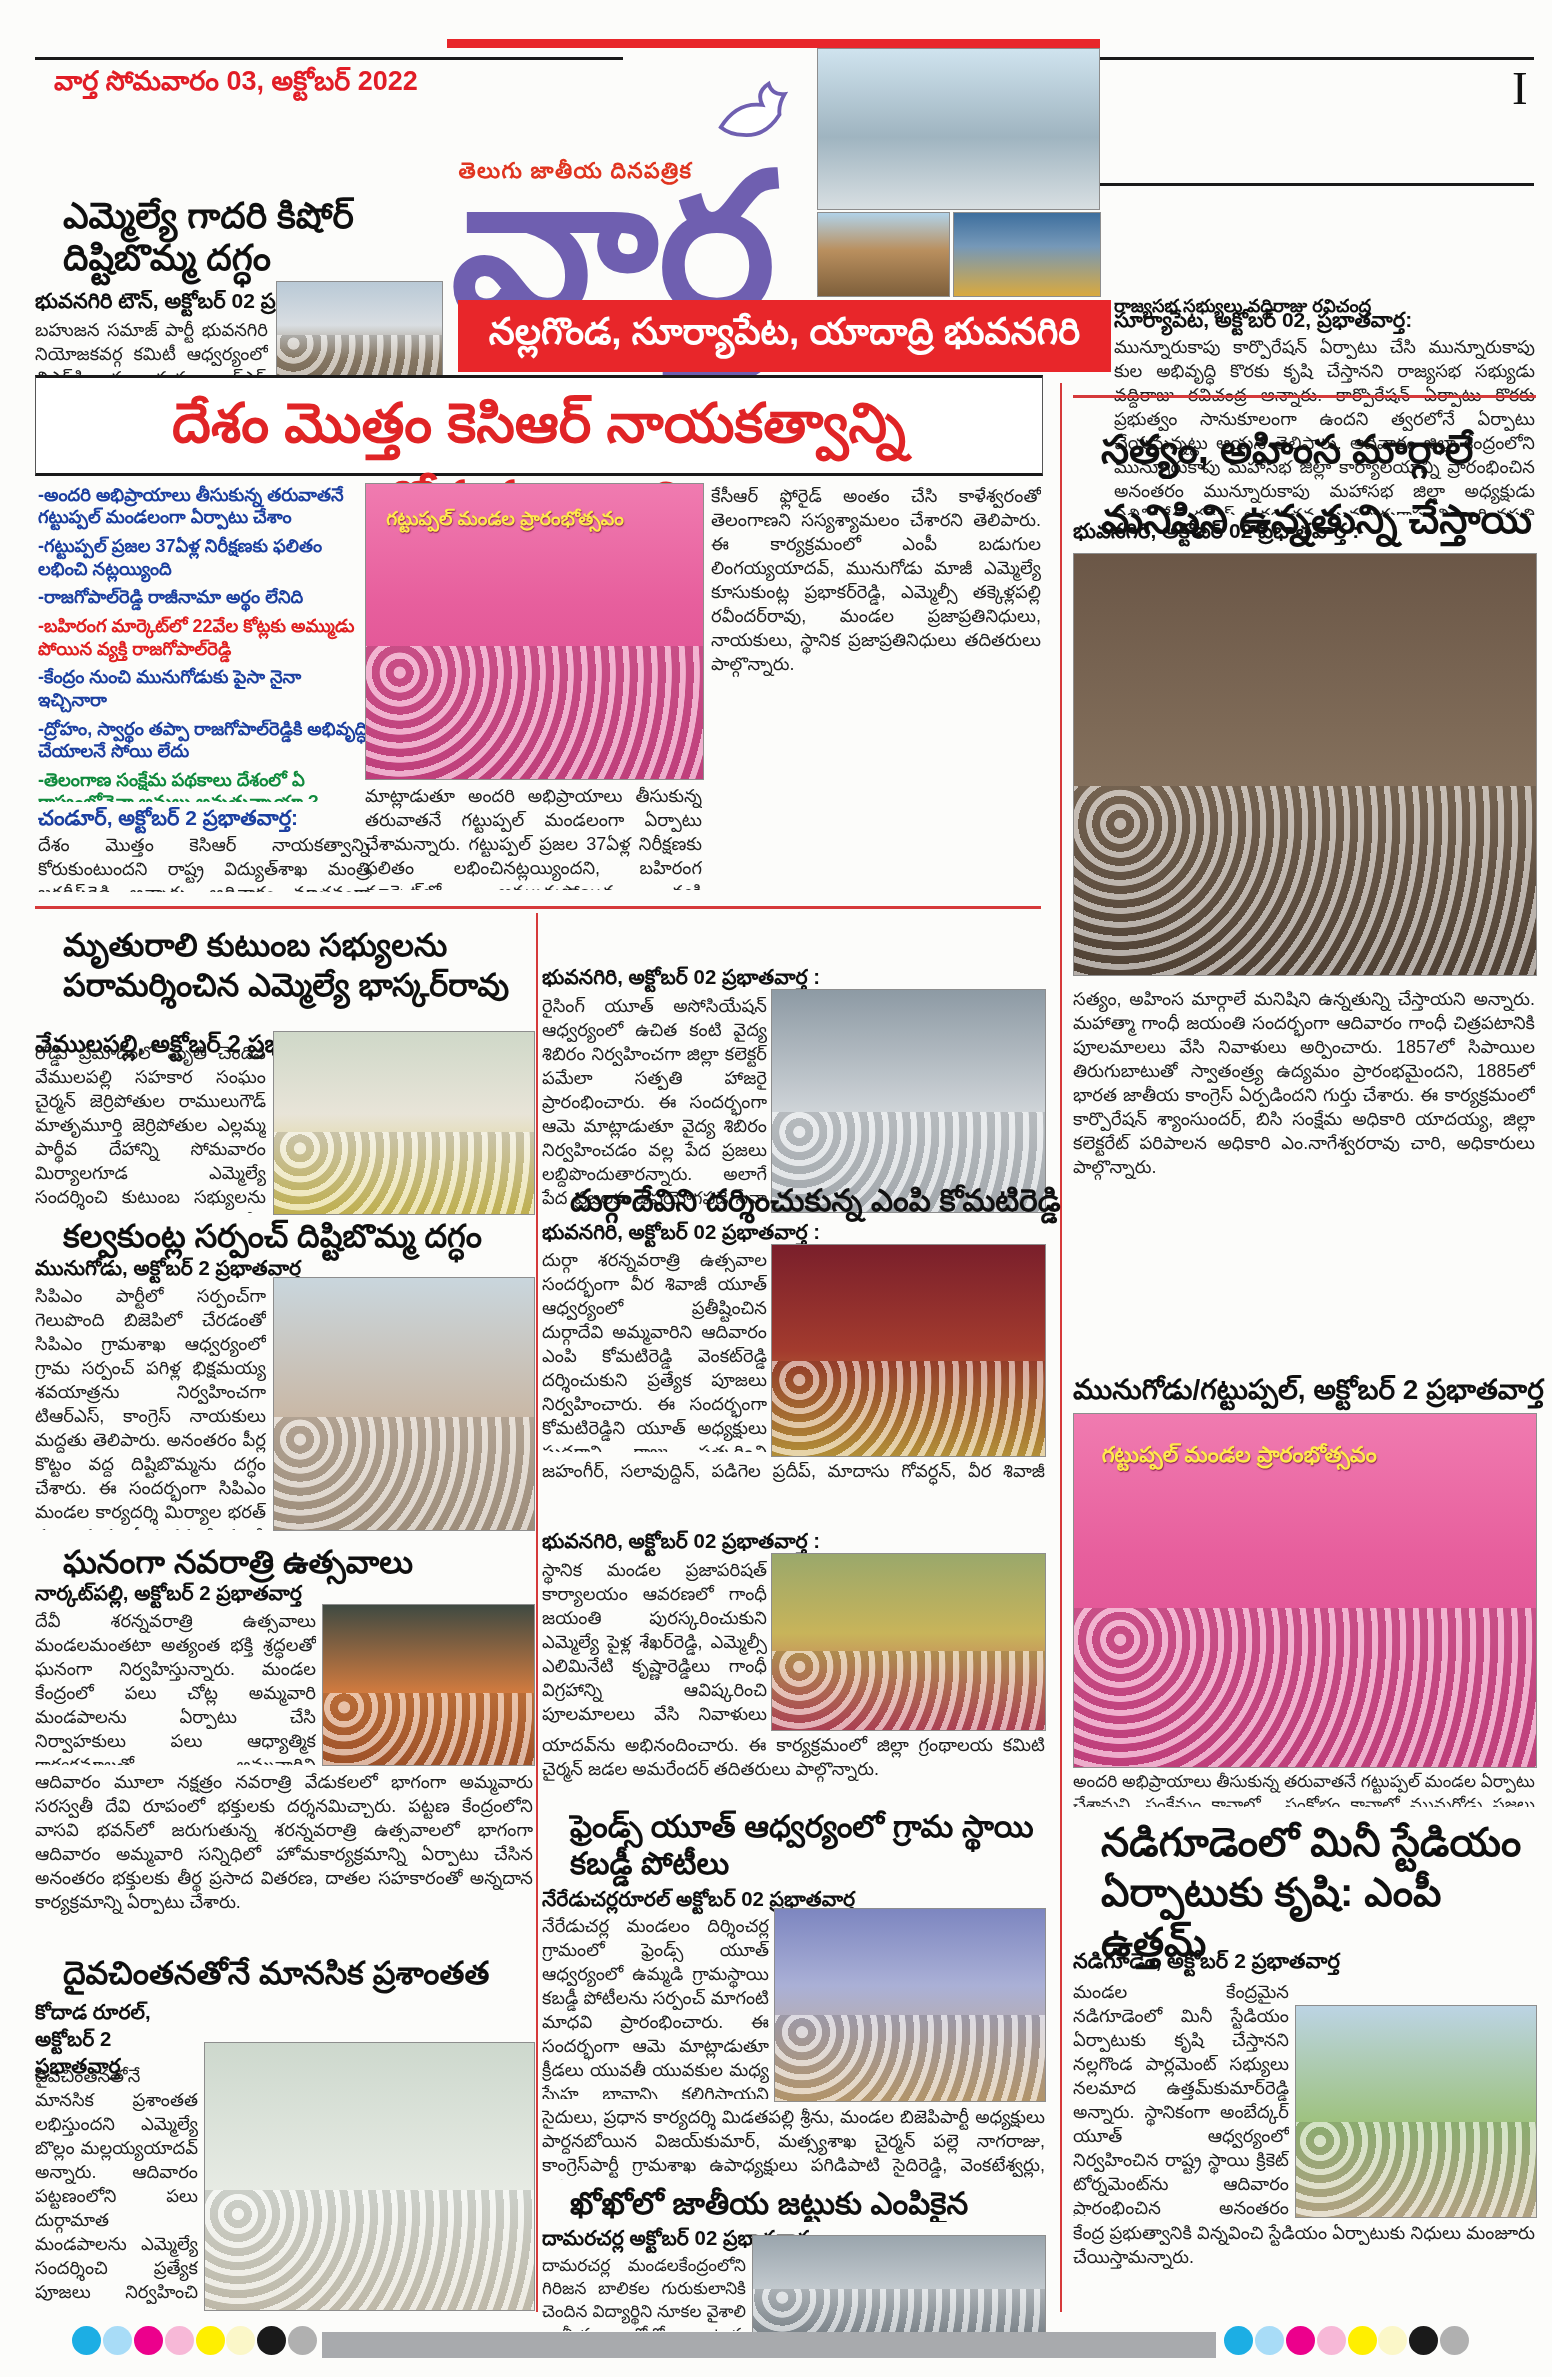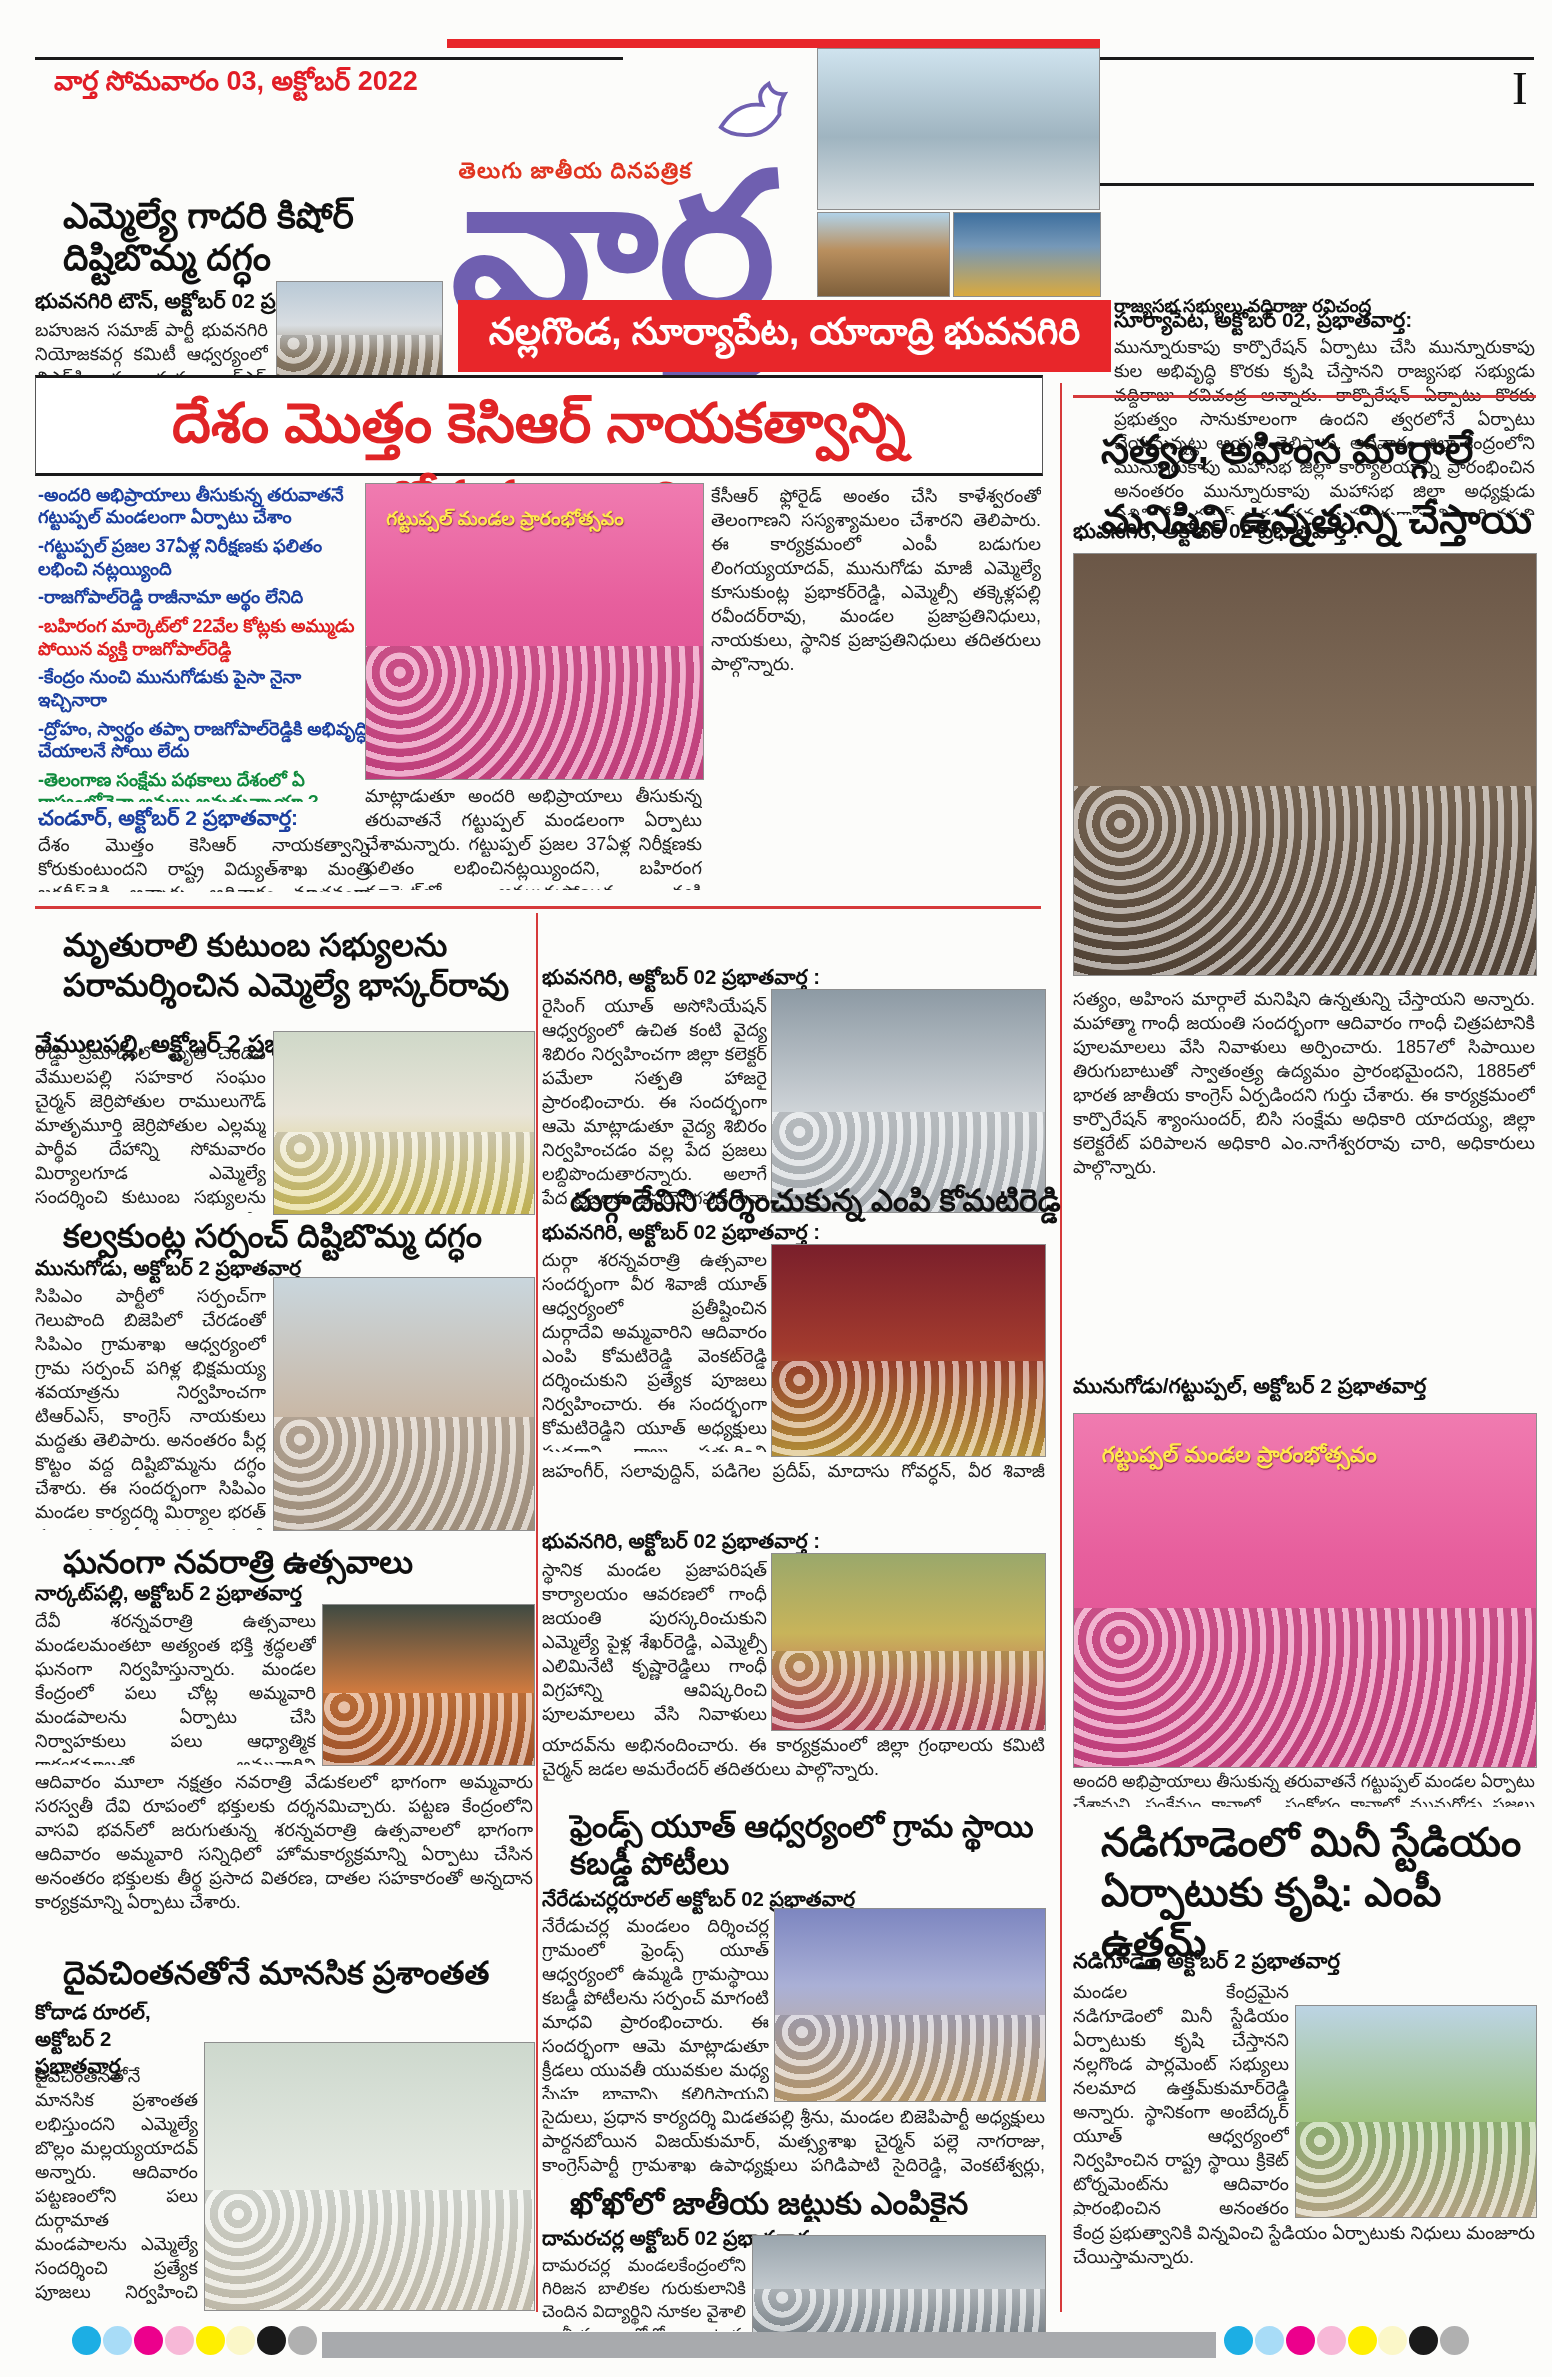--- a/index.html
+++ b/index.html
@@ -150,21 +150,21 @@
   <div class="abs body-txt" style="left:542px;top:1733px;width:503px;height:51px;font-size:18px;line-height:24px;">యాదవ్‌ను అభినందించారు. ఈ కార్యక్రమంలో జిల్లా గ్రంథాలయ కమిటి చైర్మన్ జడల అమరేందర్ తదితరులు పాల్గొన్నారు.</div>
 
   <div class="abs hl" style="left:35px;top:1544px;width:498px;font-size:32px;">ఘనంగా నవరాత్రి ఉత్సవాలు</div>
   <div class="abs dateline" style="left:35px;top:1582px;font-size:20.4px;">నార్కట్‌పల్లి, అక్టోబర్ 2 ప్రభాతవార్త</div>
   <div class="abs body-txt" style="left:35px;top:1609px;width:281px;height:156px;font-size:18px;line-height:24px;">దేవీ శరన్నవరాత్రి ఉత్సవాలు మండలమంతటా అత్యంత భక్తి శ్రద్ధలతో ఘనంగా నిర్వహిస్తున్నారు. మండల కేంద్రంలో పలు చోట్ల అమ్మవారి మండపాలను ఏర్పాటు చేసి నిర్వాహకులు పలు ఆధ్యాత్మిక కార్యక్రమాలతో అమ్మవారిని కొలుచుకునేందుకు భక్తులకు అవకాశం కల్పిస్తున్నారు.</div>
   <div class="abs photo ph-saffron" style="left:322px;top:1604px;width:211px;height:160px;">
       <div class="crowd"></div>
     </div>
   <div class="abs body-txt" style="left:35px;top:1770px;width:498px;height:172px;font-size:18px;line-height:24px;">ఆదివారం మూలా నక్షత్రం నవరాత్రి వేడుకలలో భాగంగా అమ్మవారు సరస్వతీ దేవి రూపంలో భక్తులకు దర్శనమిచ్చారు. పట్టణ కేంద్రంలోని వాసవి భవన్‌లో జరుగుతున్న శరన్నవరాత్రి ఉత్సవాలలో భాగంగా ఆదివారం అమ్మవారి సన్నిధిలో హోమకార్యక్రమాన్ని ఏర్పాటు చేసిన అనంతరం భక్తులకు తీర్థ ప్రసాద వితరణ, దాతల సహకారంతో అన్నదాన కార్యక్రమాన్ని ఏర్పాటు చేశారు.</div>
 
-  <div class="abs dateline" style="left:1073px;top:1374px;font-size:21px;">మునుగోడు/గట్టుప్పల్, అక్టోబర్ 2 ప్రభాతవార్త</div>
+  <div class="abs dateline" style="left:1073px;top:1374px;font-size:28px;">మునుగోడు/గట్టుప్పల్, అక్టోబర్ 2 ప్రభాతవార్త</div>
   <div class="abs photo ph-pink" style="left:1073px;top:1413px;width:462px;height:353px;">
     <div class="crowd"></div>
     <div class="caption-overlay" style="font-size:22px;">గట్టుప్పల్ మండల ప్రారంభోత్సవం</div>
   </div>
   <div class="abs body-txt" style="left:1073px;top:1770px;width:462px;height:37px;font-size:17px;line-height:23px;">అందరి అభిప్రాయాలు తీసుకున్న తరువాతనే గట్టుప్పల్ మండల ఏర్పాటు చేశామని, సంక్షేమం కావాలో... సంక్షోభం కావాలో మునుగోడు ప్రజలు తేల్చుకోవాలని మంత్రి అన్నారు. గట్టుప్పల్ ప్రజల 37 ఏళ్ల నిరీక్షణకు ఫలితం లభించిందని, 22 వేల కోట్లకు అమ్ముడుపోయిన వ్యక్తికి మునుగోడు ప్రజలు బుద్ధి చెప్పాలని కోరారు. ఈ కార్యక్రమంలో నాయకులు, గ్రామ ప్రజలు పాల్గొన్నారు.</div>
 
   <div class="abs hl" style="left:1073px;top:1817px;width:453px;font-size:40px;line-height:50px;">నడిగూడెంలో మినీ స్టేడియం ఏర్పాటుకు కృషి: ఎంపీ ఉత్తమ్</div>
   <div class="abs dateline" style="left:1073px;top:1949px;font-size:21px;">నడిగూడెం, అక్టోబర్ 2 ప్రభాతవార్త</div>
   <div class="abs body-txt" style="left:1073px;top:1980px;width:216px;height:236px;font-size:18px;line-height:24px;">మండల కేంద్రమైన నడిగూడెంలో మినీ స్టేడియం ఏర్పాటుకు కృషి చేస్తానని నల్లగొండ పార్లమెంట్ సభ్యులు నలమాద ఉత్తమ్‌కుమార్‌రెడ్డి అన్నారు. స్థానికంగా అంబేద్కర్ యూత్ ఆధ్వర్యంలో నిర్వహించిన రాష్ట్ర స్థాయి క్రికెట్ టోర్నమెంట్‌ను ఆదివారం ప్రారంభించిన అనంతరం ఆయన మాట్లాడారు. సరిపడా ఆటస్థలం ఉన్నందున</div>
   <div class="abs photo ph-stadium" style="left:1295px;top:2005px;width:240px;height:211px;">

